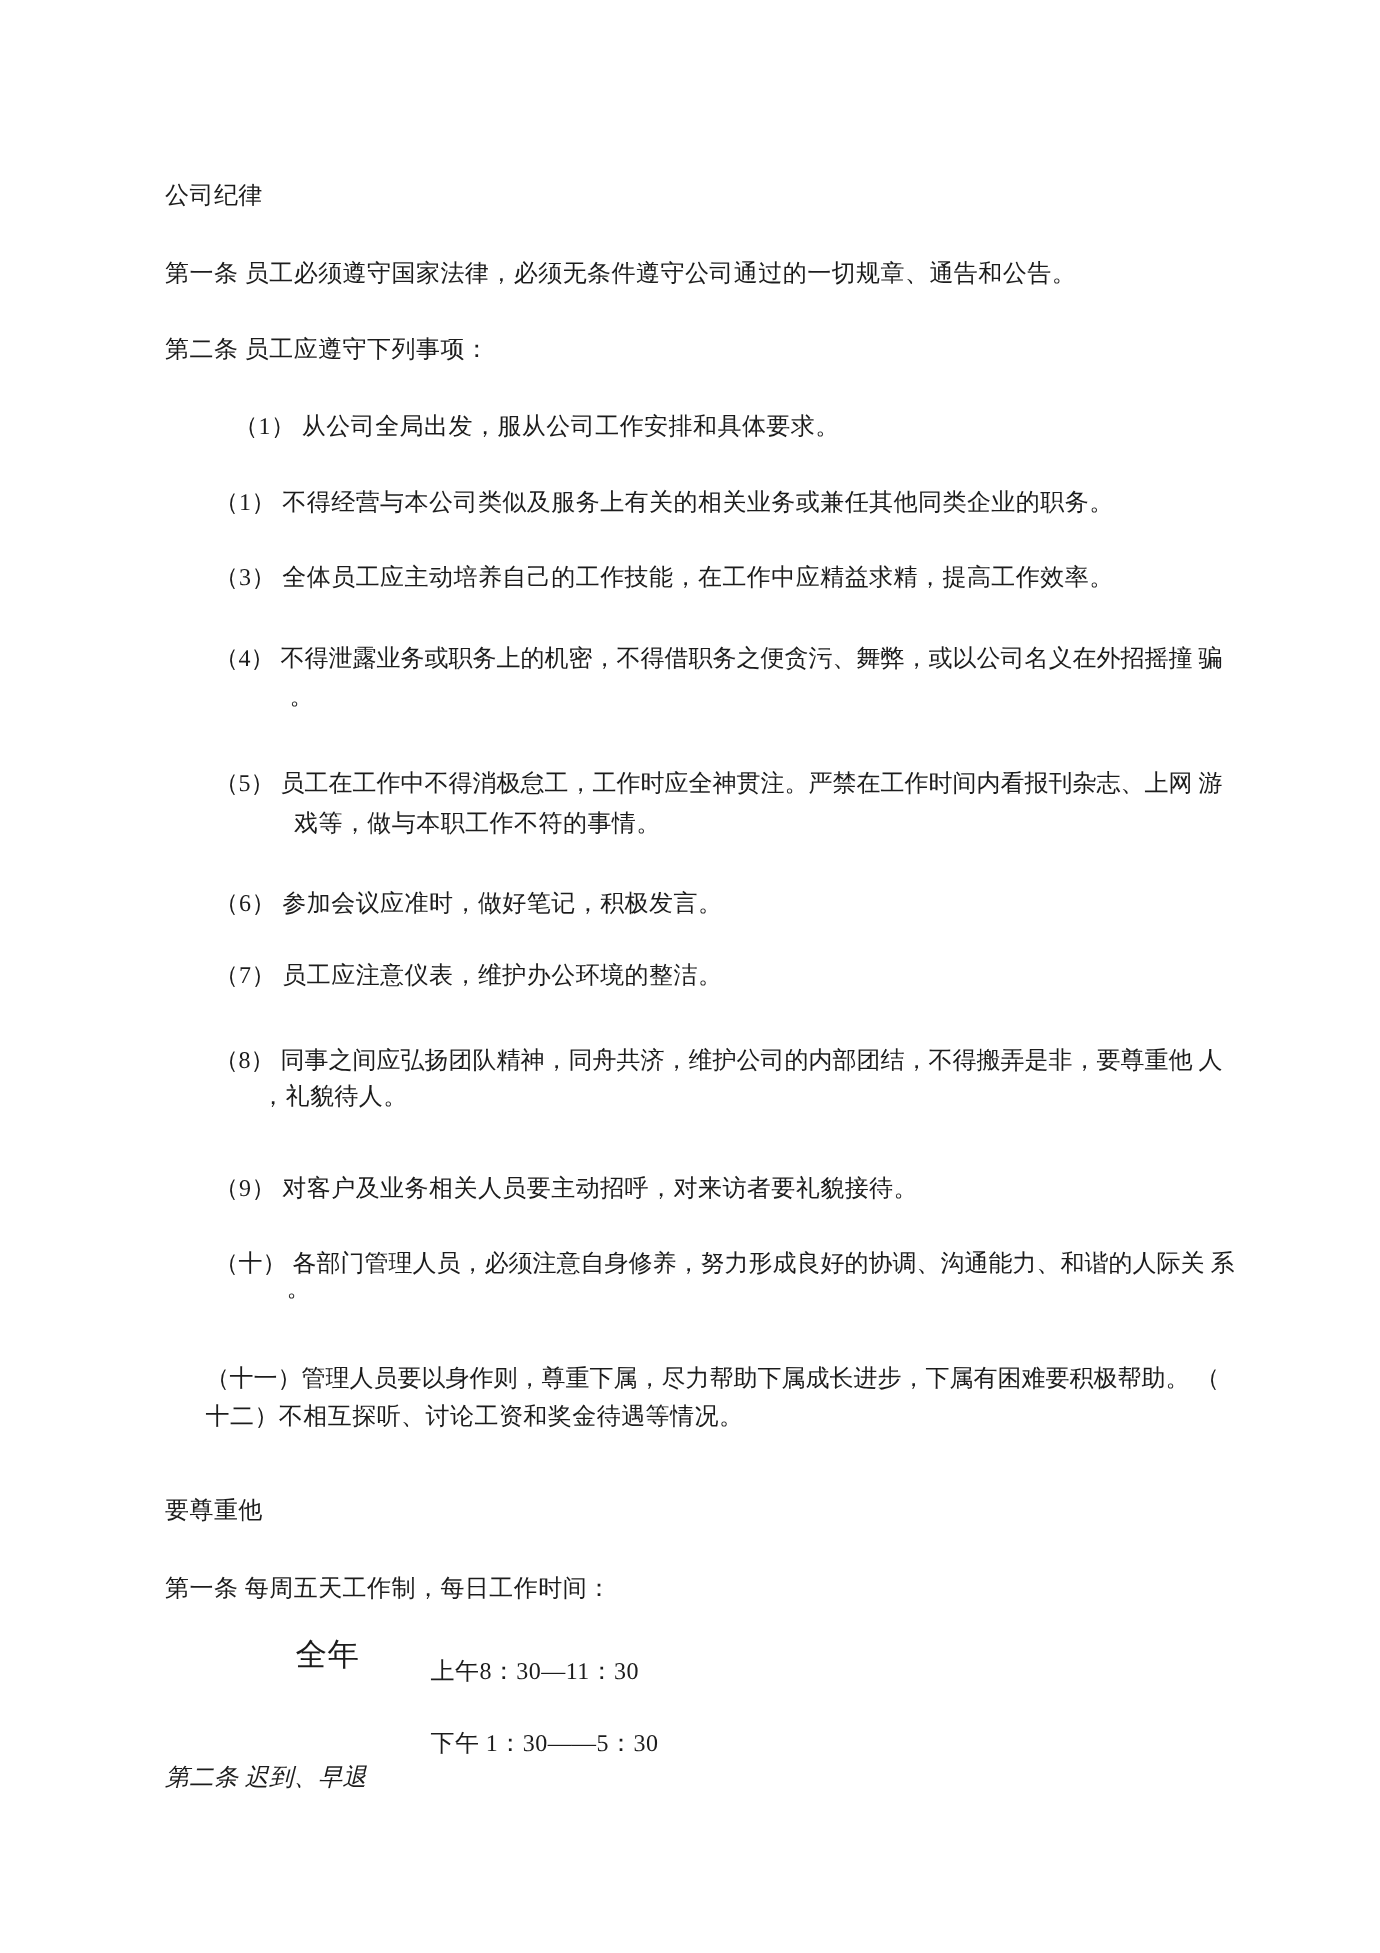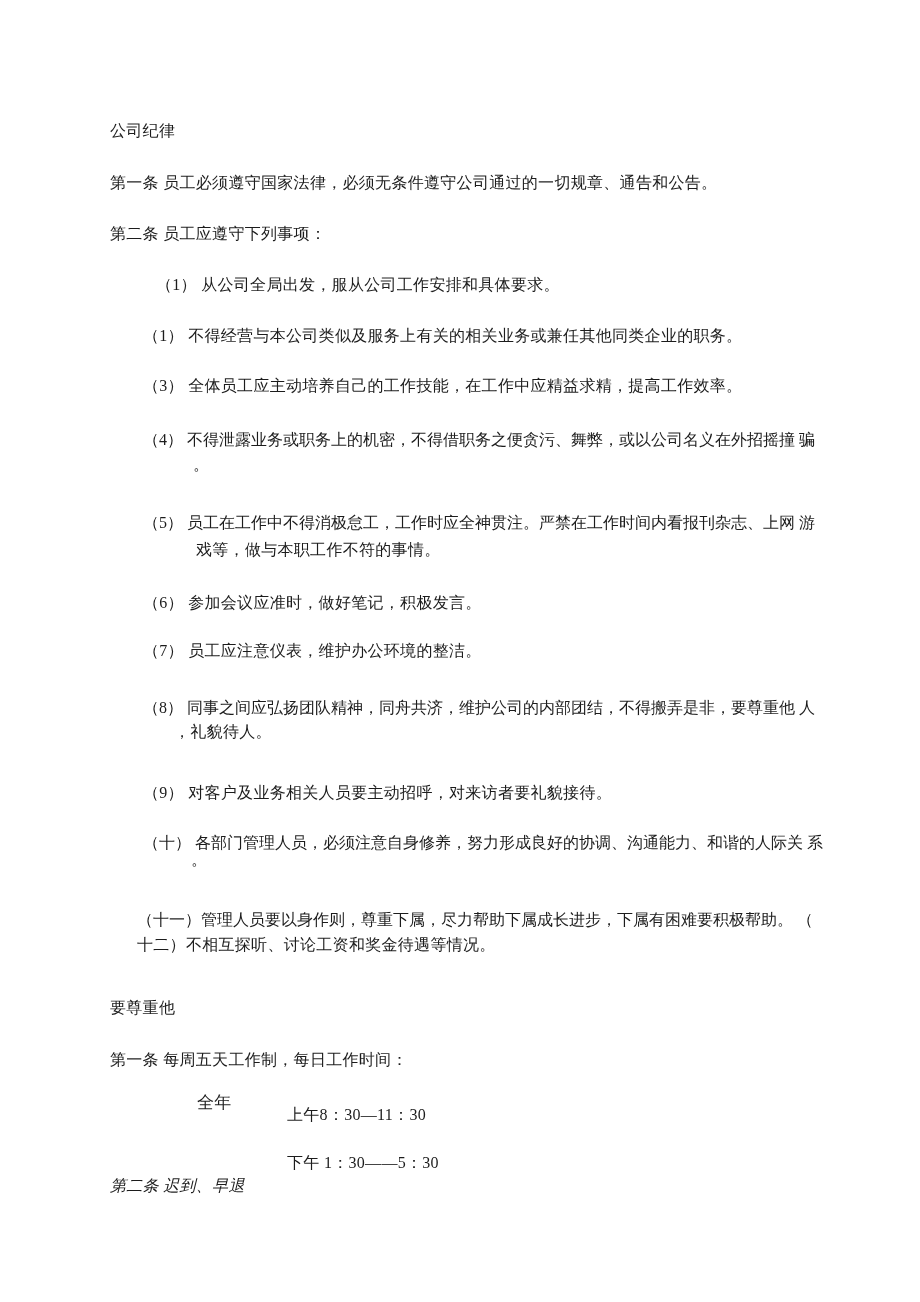--- a/index.html
+++ b/index.html
@@ -23,21 +23,21 @@
     white-space: pre;
     letter-spacing: 0.3px;
   }
   .just {
     text-align: justify;
     text-align-last: justify;
     white-space: nowrap;
     letter-spacing: 0px;
   }
   .big {
-    font-size: 17px;
+    font-size: 21px;
   }
 </style>
 </head>
 <body>
 
 <div class="page">
 
   <div class="ln" style="left:110px; top:121px;">公司纪律</div>
 
   <div class="ln" style="left:110px; top:173px;">第一条 员工必须遵守国家法律，必须无条件遵守公司通过的一切规章、通告和公告。</div>

